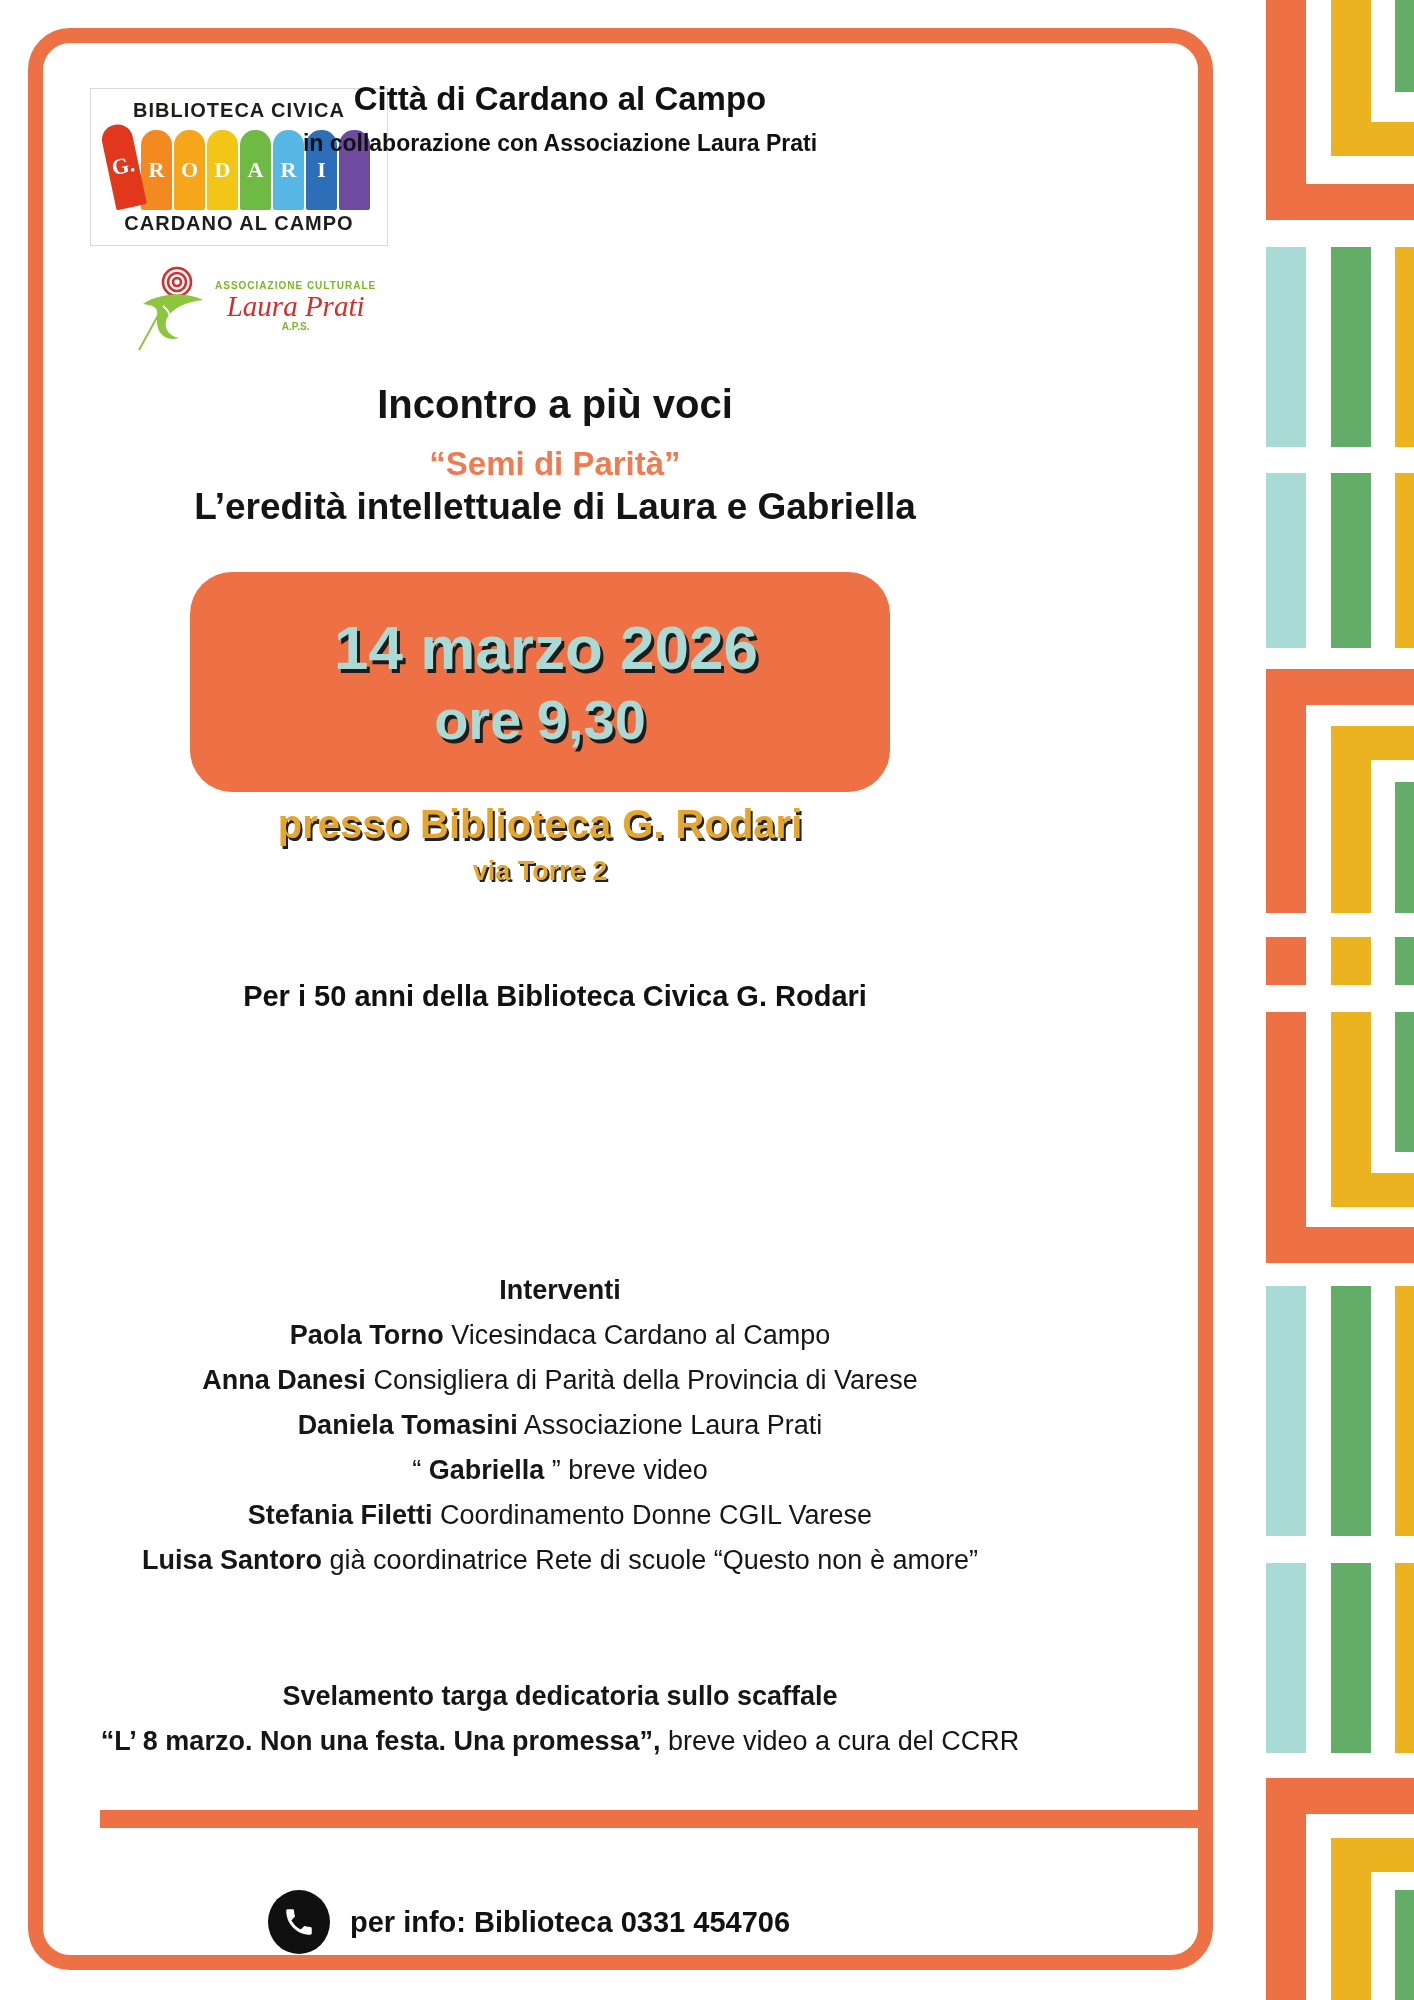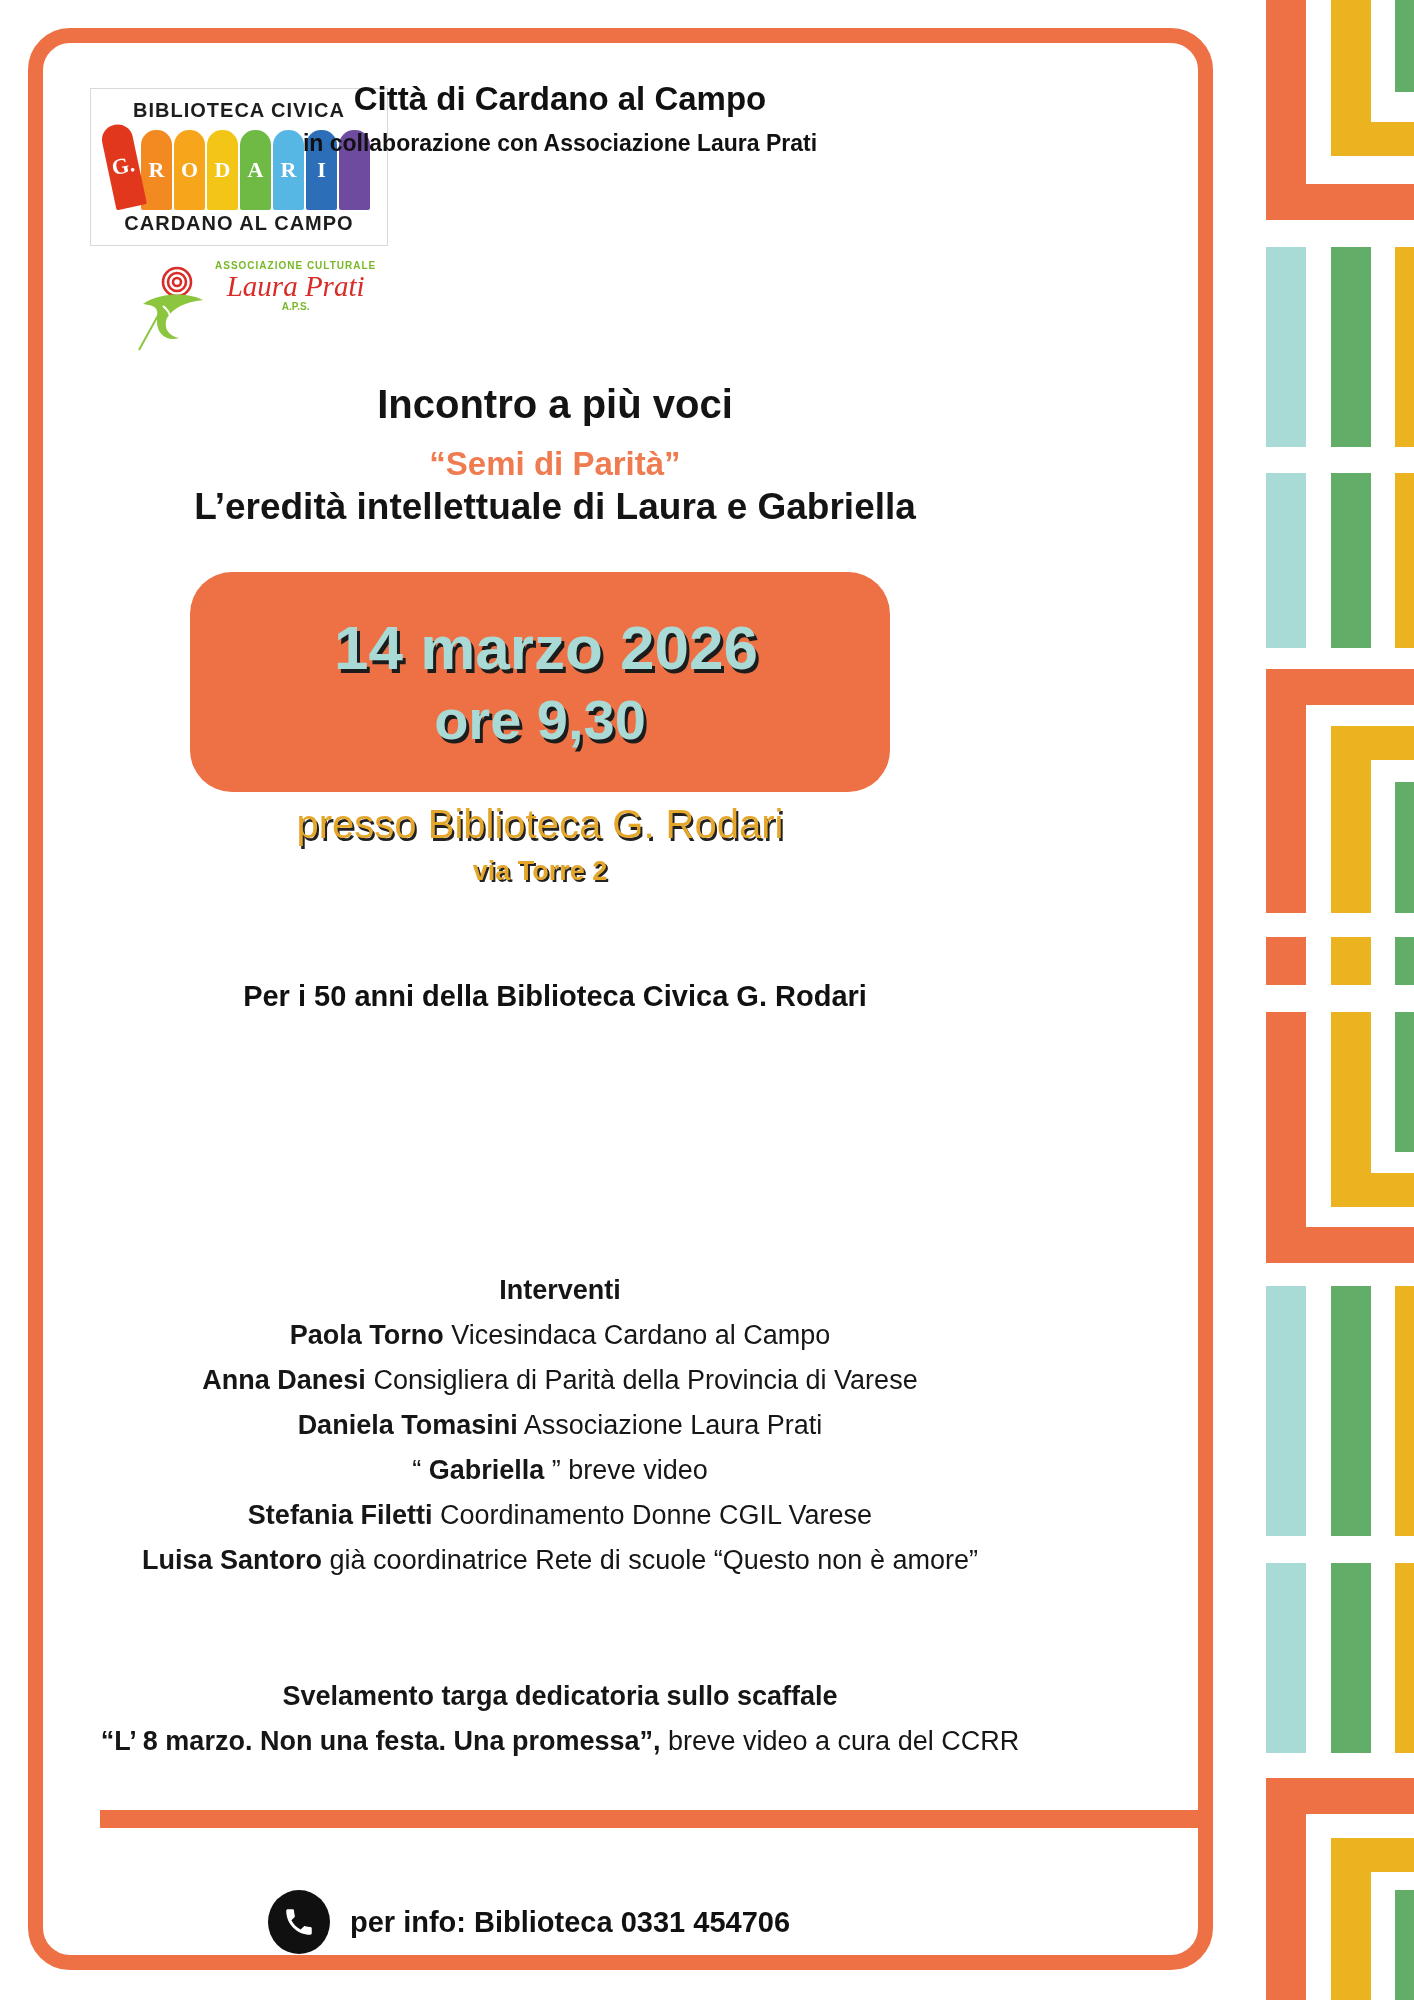--- a/index.html
+++ b/index.html
@@ -14,36 +14,36 @@
   .logo-top,.logo-bottom{font-size:20px;font-weight:bold;letter-spacing:1px;color:#1d1d1b;white-space:nowrap;text-align:right;}
   .books{display:flex;align-items:flex-end;gap:2px;height:86px;}
   .book{width:31px;height:80px;border-radius:15px 15px 2px 2px;display:flex;align-items:center;justify-content:center;
         color:#fff;font-family:"Liberation Serif",serif;font-weight:bold;font-size:22px;}
   .book.tilt{transform:rotate(-12deg) translateY(-2px);height:84px;}
   
   .header-text{left:295px;top:80px;width:530px;text-align:center;}
   .header-title{font-size:33px;font-weight:bold;color:#111;}
   .header-sub{font-size:23px;font-weight:bold;color:#111;margin-top:12px;}
   
-  .prati{left:133px;top:260px;width:250px;height:92px;display:flex;}
+  .prati{left:133px;top:260px;width:250px;height:92px;display:flex;align-items:center;}
   .prati-text{margin-left:4px;text-align:center;}
   .prati-l1{font-size:10px;letter-spacing:1px;color:#7ab829;font-weight:bold;text-align:left;}
   .prati-name{font-size:29px;color:#d92b27;font-family:"Liberation Serif",serif;font-style:italic;line-height:1.05;}
   .prati-l3{font-size:10px;color:#7ab829;font-weight:bold;}
   
   .headings{left:60px;top:382px;width:990px;text-align:center;}
   .h-black1{font-size:40px;font-weight:bold;color:#141414;}
   .h-orange{font-size:33px;font-weight:bold;color:#ef7b50;margin-top:18px;}
   .h-black2{font-size:37px;font-weight:bold;color:#141414;margin-top:3px;}
   
   .datebox{left:190px;top:572px;width:700px;height:220px;background:#ed7144;border-radius:42px;
            display:flex;flex-direction:column;align-items:center;justify-content:center;}
   .date-line{font-size:62px;font-weight:bold;color:#a9dad5;text-shadow:3px 4px 0 #1c1c1c;line-height:1.2;margin-left:12px;}
   .time-line{font-size:56px;font-weight:bold;color:#a9dad5;text-shadow:3px 4px 0 #1c1c1c;line-height:1.2;}
-  .location{left:90px;top:802px;width:900px;text-align:center;font-size:40px;font-weight:normal;color:#e5a72b;text-shadow:2px 3px 0 #222;}
+  .location{left:90px;top:802px;width:900px;text-align:center;font-size:40px;font-weight:bold;color:#e5a72b;text-shadow:2px 3px 0 #222;}
   .address{left:90px;top:856px;width:900px;text-align:center;font-size:27px;font-weight:bold;color:#e5a72b;text-shadow:2px 2px 0 #222;}
   .anniv{left:90px;top:980px;width:930px;text-align:center;font-size:29px;font-weight:bold;color:#111;}
   
   .block{text-align:center;font-size:27px;color:#161616;}
   .inaug{left:30px;top:1062px;width:1060px;line-height:40px;}
   .speakers{left:30px;top:1268px;width:1060px;line-height:45px;}
   .unveil{left:30px;top:1674px;width:1060px;line-height:45px;}
   .line{white-space:pre-wrap;}
   .b{font-weight:bold;}
   .nw{white-space:nowrap;}

